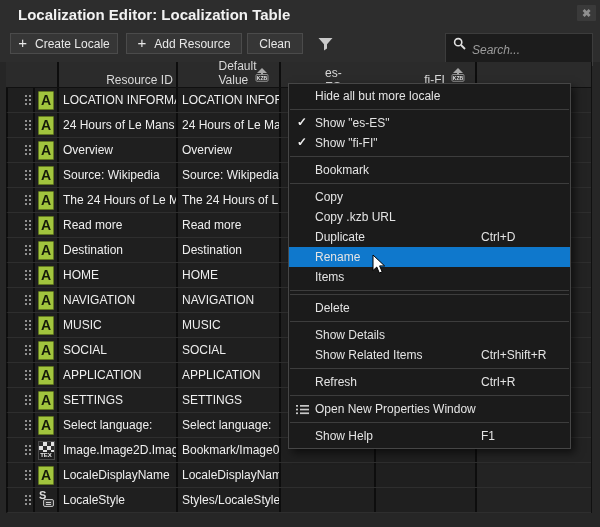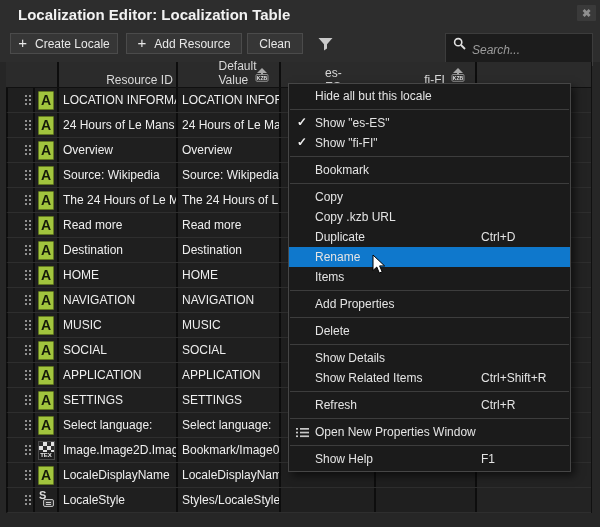--- a/index.html
+++ b/index.html
@@ -585,21 +585,21 @@
         </div>
       <div class="cell c-es"></div>
       <div class="cell c-fi"></div>
       <div class="cell c-fill"></div>
     </div>
     </div>
 </div>
 
 <div class="menu">
   <div class="mi">
-      <span>Hide all but this locale</span>
+      <span>Hide all but more locale</span>
     </div>
   <div class="msep"></div>
   <div class="mi">
       <span class="check">✓</span>
       <span>Show "es-ES"</span>
     </div>
   <div class="mi">
       <span class="check">✓</span>
       <span>Show "fi-FI"</span>
     </div>
@@ -618,23 +618,20 @@
       <span>Duplicate</span>
       <span class="shortcut">Ctrl+D</span>
     </div>
   <div class="mi hl">
       <span>Rename</span>
     </div>
   <div class="mi">
       <span>Items</span>
     </div>
   <div class="msep"></div>
-  <div class="mi">
-      <span>Add Properties</span>
-    </div>
   <div class="msep"></div>
   <div class="mi">
       <span>Delete</span>
     </div>
   <div class="msep"></div>
   <div class="mi">
       <span>Show Details</span>
     </div>
   <div class="mi">
       <span>Show Related Items</span>

